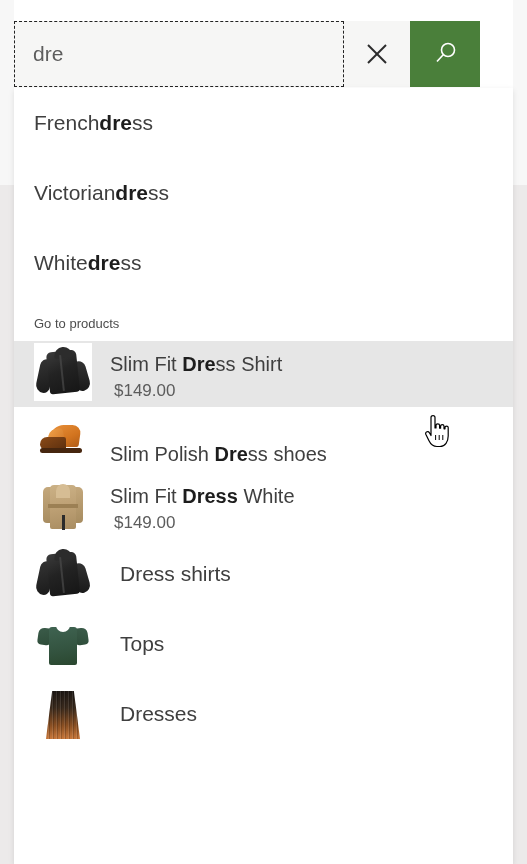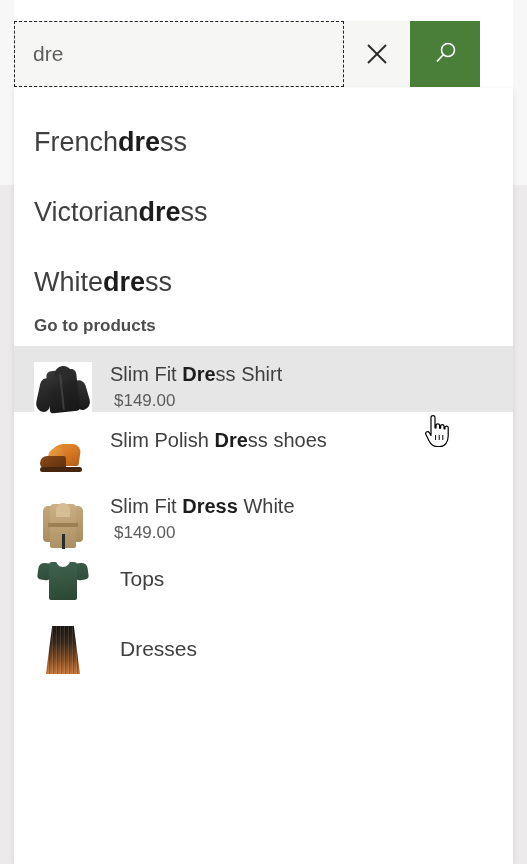--- a/index.html
+++ b/index.html
@@ -98,41 +98,41 @@
     background: #ffffff;
     box-shadow: 0 2px 6px rgba(0,0,0,0.10);
     box-sizing: border-box;
     overflow: hidden;
     height: 776px;
   }
 
   .suggestion-row {
     height: 70px;
     display: flex;
-    align-items: flex-end;
+    align-items: center;
     padding: 0 20px;
-    font-size: 27px;
+    font-size: 21px;
     color: #3f3f3f;
     font-weight: 300;
     cursor: pointer;
     box-sizing: border-box;
   }
   .suggestion-row b { font-weight: 700; color: #1d1d1d; }
 
   .section-title {
     padding: 18px 20px 10px 20px;
-    font-size: 17px;
-    font-weight: 700;
+    font-size: 13px;
+    font-weight: 400;
     color: #4d4d4d;
   }
 
   .product-row {
     display: flex;
-    align-items: flex-start;
-    padding: 16px 20px;
+    align-items: flex-end;
+    padding: 6px 20px;
     height: 66px;
     box-sizing: border-box;
     cursor: pointer;
   }
   .product-row.is-highlighted { background: #e6e6e6; }
 
   .product-thumb {
     width: 58px; height: 58px;
     background: #ffffff;
     flex: 0 0 58px;
@@ -402,20 +402,30 @@
       <div class="art coat-belt"></div>
       <div class="art coat-split"></div>
     </div>
     <div class="product-info">
       <div class="product-name"><span>Slim Fit </span><b>Dress</b><span> White</span></div>
       <div class="product-price"><span class="price-new">$149.00</span></div>
     </div>
   </div>
 
 
+  <div class="category-row">
+    <div class="category-thumb">
+      <div class="art shirt-sleeve-l"></div>
+      <div class="art shirt-sleeve-r"></div>
+      <div class="art shirt-body"></div>
+      <div class="art shirt-collar"></div>
+      <div class="art shirt-placket"></div>
+    </div>
+    <div class="category-name">Dress shirts</div>
+  </div>
 
   <div class="category-row">
     <div class="category-thumb">
       <div class="art tee-sleeve-l"></div>
       <div class="art tee-sleeve-r"></div>
       <div class="art tee-body"></div>
       <div class="art tee-neck"></div>
     </div>
     <div class="category-name">Tops</div>
   </div>

